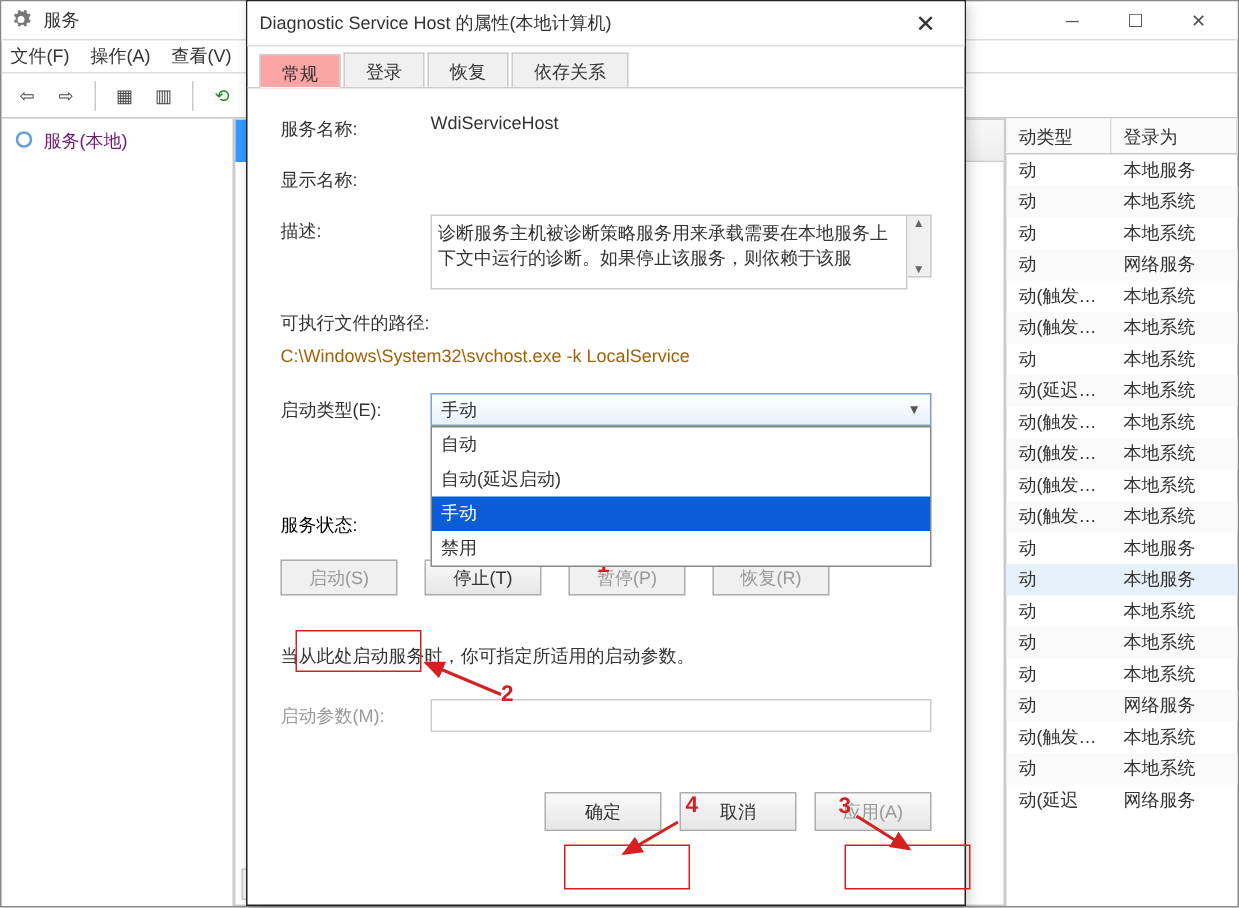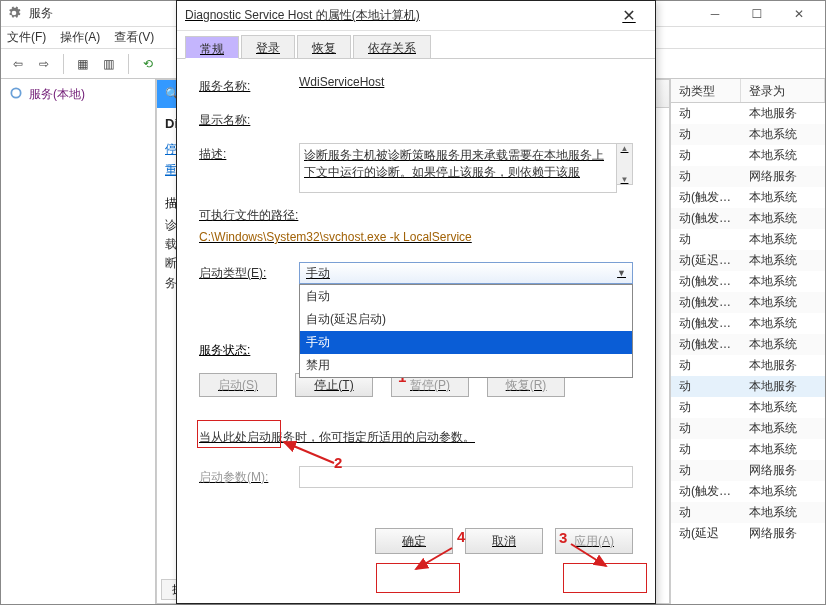--- a/index.html
+++ b/index.html
@@ -33,27 +33,27 @@
 .table-header { display: flex; height: 24px; border-bottom: 1px solid #ccc; background: #fafafa; }
 .table-header .th { padding: 4px 8px; border-right: 1px solid #ddd; color: #333; }
 .table-body { }
 .table-row { display: flex; height: 21px; align-items: center; }
 .table-row:nth-child(even) { background: #fafafa; }
 .table-row.sel { background: #e5f1fb; }
 .table-row .td { padding: 2px 8px; color: #333; white-space: nowrap; overflow: hidden; }
 .ext-tab { position: absolute; bottom: 4px; left: 160px; padding: 2px 10px; border: 1px solid #ccc; background: #f5f5f5; font-size: 11px; }
 
 
-.dialog { position: absolute; left: 176px; top: 0; width: 480px; height: 604px; background: #fff; border: 1px solid #222; box-shadow: 2px 2px 8px rgba(0,0,0,0.2); text-decoration: underline; }
+.dialog { position: absolute; left: 164px; top: 0; width: 480px; height: 604px; background: #fff; border: 1px solid #222; box-shadow: 2px 2px 8px rgba(0,0,0,0.2); }
 .dlg-title { height: 30px; display: flex; align-items: center; padding: 0 8px; background: #fff; border-bottom: 1px solid #e0e0e0; }
 .dlg-title .txt { flex: 1; color: #333; }
 .dlg-title .close { width: 36px; height: 24px; display: flex; align-items: center; justify-content: center; font-size: 16px; color: #333; }
 .tabs { display: flex; height: 28px; border-bottom: 1px solid #ccc; padding: 4px 8px 0 8px; gap: 2px; }
 .tab { padding: 4px 14px; border: 1px solid #ccc; border-bottom: none; background: #f0f0f0; color: #333; position: relative; }
-.tab.active { background: #c4b5fd; border-bottom: 1px solid #fff; top: 1px; }
+.tab.active { background: #fca5a5; border-bottom: 1px solid #fff; top: 1px; }
 .dlg-body { padding: 16px 22px 10px 22px; }
 .field-row { display: flex; margin-bottom: 14px; align-items: flex-start; }
 .field-row .lbl { width: 100px; color: #333; padding-top: 3px; }
 .field-row .val { flex: 1; color: #333; }
 .desc-box { flex: 1; display: flex; align-items: flex-start; }
 .desc-text { flex: 1; border: 1px solid #ccc; background: #fff; padding: 3px 4px; height: 50px; overflow: hidden; color: #333; font-size: 12px; }
 .desc-scroll { width: 16px; height: 42px; border: 1px solid #ccc; border-left: none; display: flex; flex-direction: column; justify-content: space-between; background: #f0f0f0; }
 .desc-scroll span { text-align: center; font-size: 8px; color: #666; }
 .exe-path { margin-top: 2px; margin-bottom: 18px; }
 .exe-path .lbl2 { margin-bottom: 6px; color: #333; }

